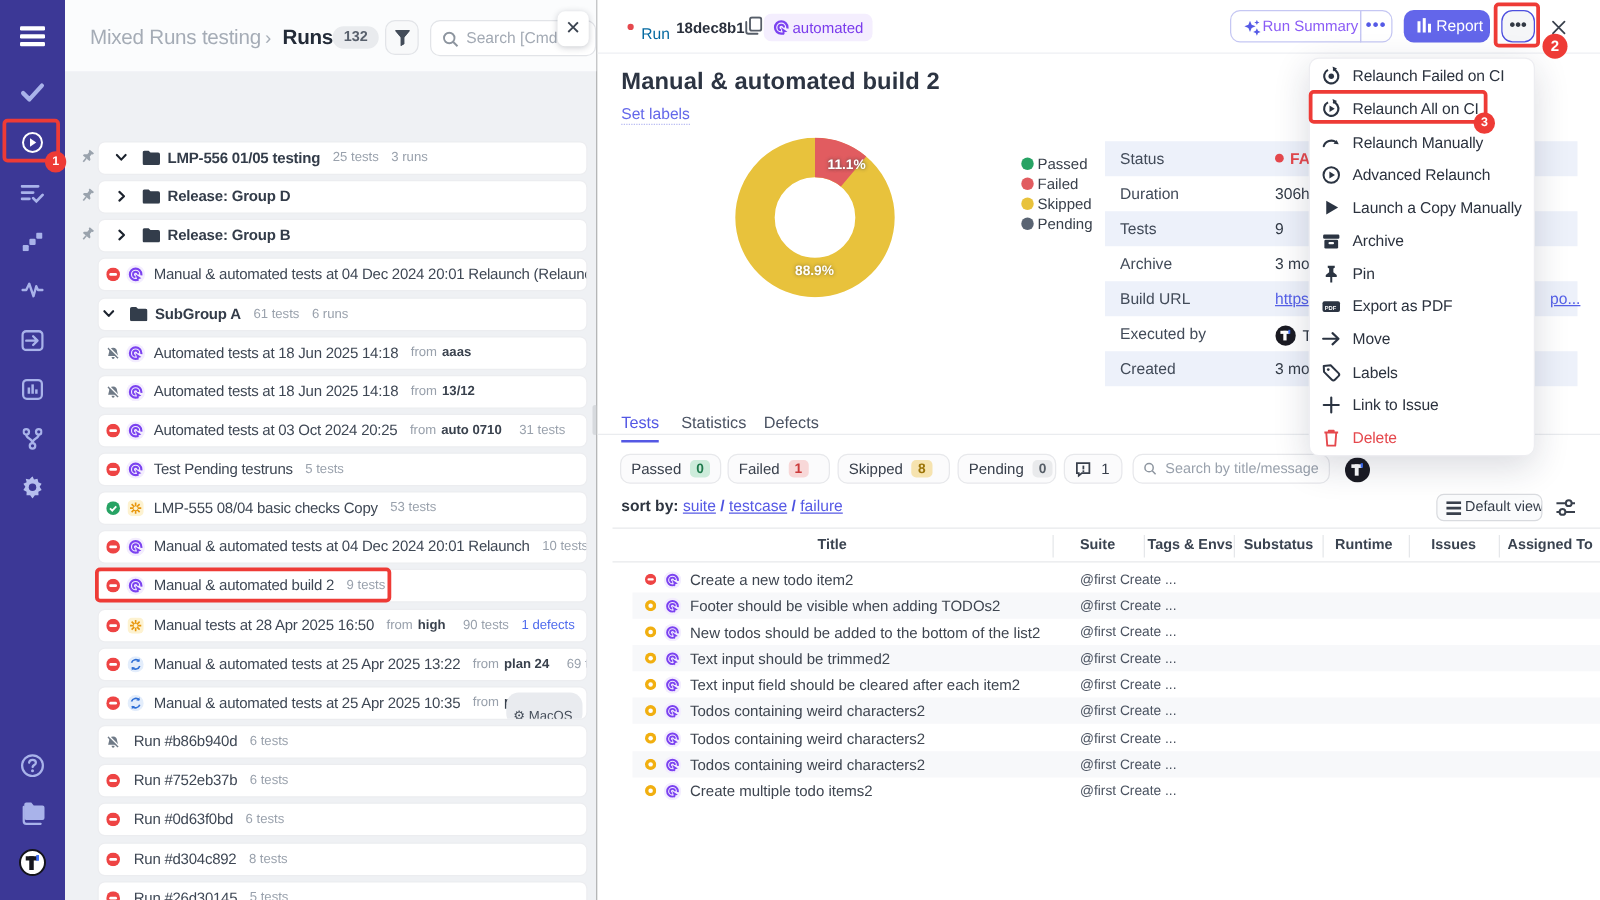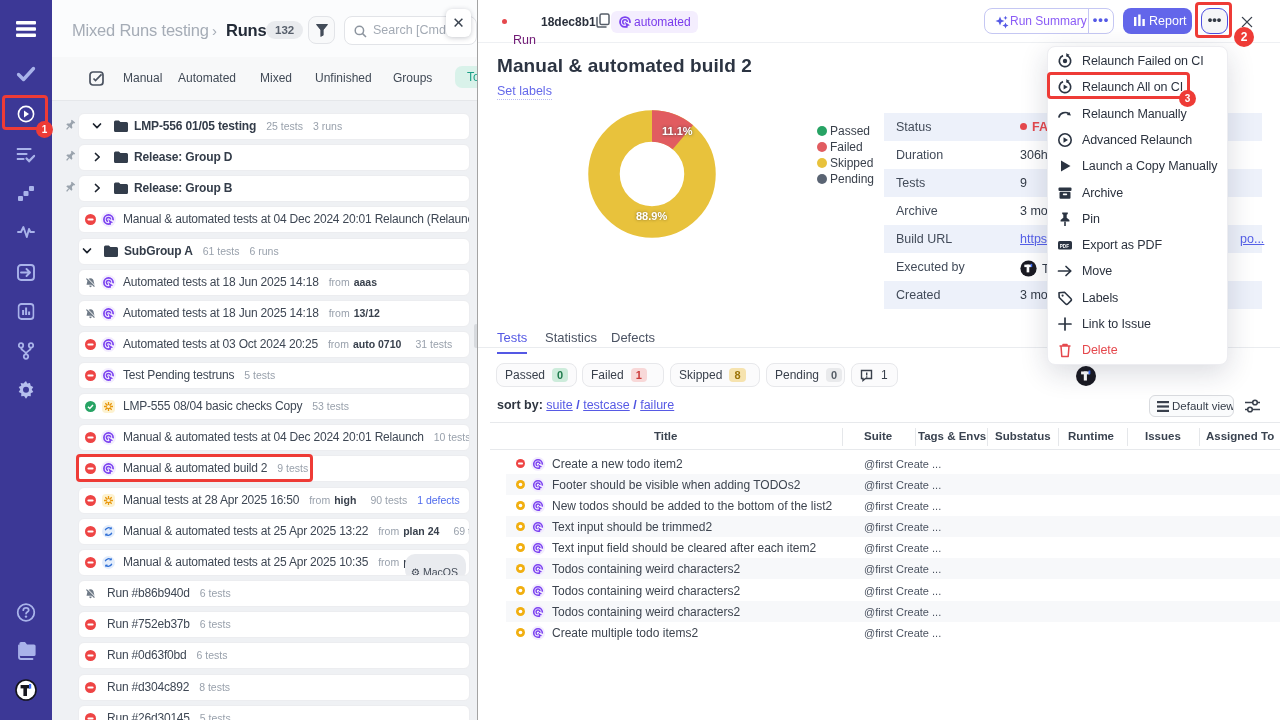--- a/index.html
+++ b/index.html
@@ -201,32 +201,20 @@
     <span class="badge132">132</span>
     <div class="funnelbtn"><svg style="margin:7px 0 0 7px" width="12" height="13" viewBox="0 0 12 13">
             <path d="M0 0h12L7.4 5.8v5.4L4.6 13V5.8z" fill="#434c59"></path>
             <path d="M0 .5h12L7.4 6v5.2L4.6 12.6V6z" fill="#434c59"></path>
           </svg></div>
     <div class="searchbox">Search [Cmd + K<svg style="position:absolute;left:9px;top:7.5px" width="13" height="13" viewBox="0 0 13 13">
             <circle cx="5.4" cy="5.4" r="4.2" stroke="#8d959f" stroke-width="1.5" fill="none"></circle>
             <path d="M8.6 8.6L12 12" stroke="#8d959f" stroke-width="1.5"></path>
           </svg></div>
   </div>
-  <div id="lptabs">
-    <svg class="tab" style="left:37px;top:14px" width="15" height="15" viewBox="0 0 15 15">
-          <rect x="1" y="1" width="13" height="13" rx="3" stroke="#4a5260" stroke-width="1.7" fill="none"></rect>
-          <path d="M4.5 7.5l2 2 6-6.2" stroke="#4a5260" stroke-width="1.7" fill="none"></path>
-        </svg>
-    <span class="tab" style="left:71px">Manual</span>
-    <span class="tab" style="left:126px">Automated</span>
-    <span class="tab" style="left:208px">Mixed</span>
-    <span class="tab" style="left:263px">Unfinished</span>
-    <span class="tab" style="left:341px">Groups</span>
-    <span class="tab" style="left:403px;background:#d9f2ea;color:#199f86;padding:4px 12px;border-radius:7px;top:9px;">To</span>
-  </div>
   <div id="llist">
     <svg class="pinic" style="top:119px" width="12" height="13" viewBox="0 0 12 13">
           <g transform="rotate(40 6 6)">
             <path d="M4 .8h4.4v1.3l-.9.5v2.3l2.1 1.7v1.3H2.8V6.6l2.1-1.7V2.6l-.9-.5z" fill="#9aa3ad"></path>
             <path d="M6.2 7.9v3.6" stroke="#9aa3ad" stroke-width="1.3"></path>
           </g>
         </svg>
     <svg class="pinic" style="top:150px" width="12" height="13" viewBox="0 0 12 13">
           <g transform="rotate(40 6 6)">
             <path d="M4 .8h4.4v1.3l-.9.5v2.3l2.1 1.7v1.3H2.8V6.6l2.1-1.7V2.6l-.9-.5z" fill="#9aa3ad"></path>
@@ -518,21 +506,21 @@
           <span class="t" style="margin-left:9px">Run #26d30145</span>
           <span class="meta">5 tests</span>
         </div>
     <div style="position:absolute;left:422px;top:324px;width:4px;height:24px;border-radius:2px;background:#d7dade;"></div>
   </div>
 </div>
 
 <div id="main">
   <div id="topbar">
     <span style="position:absolute;left:24px;top:19px;width:5px;height:5px;border-radius:50%;background:#e5484d;"></span>
-    <span style="position:absolute;left:35px;top:33px;font-size:12.5px;color:#701a75;">Run</span>
+    <span style="position:absolute;left:35px;top:20px;font-size:12.5px;color:#0369a1;">Run</span>
     <span style="position:absolute;left:63px;top:15px;font-size:12px;font-weight:bold;color:#2a303c;">18dec8b1</span>
     <svg style="position:absolute;left:118px;top:13px" width="14" height="15" viewBox="0 0 14 15">
           <rect x="4" y="1" width="9" height="10.5" rx="1.6" stroke="#565d68" stroke-width="1.5" fill="none"></rect>
           <path d="M10 14H2.8A1.8 1.8 0 011 12.2V4.5" stroke="#565d68" stroke-width="1.5" fill="none" stroke-linecap="round"></path>
         </svg>
     <span class="chip-auto">automated<svg style="position:absolute;left:7px;top:4px" width="14" height="14" viewBox="0 0 13 13">
             <use href="#qlogo"></use>
           </svg></span>
     <div class="btn" style="left:506px;top:8px;width:105px;height:26px;border:1px solid #c5c7f3;border-radius:8px 0 0 8px;color:#8b5cf6;line-height:24px;font-size:12px;padding-left:25px;white-space:nowrap;overflow:hidden;">Run Summary<svg style="position:absolute;left:10px;top:5.5px" width="14" height="14" viewBox="0 0 14 14">
             <path d="M5 1.5L6.3 4.7 9.5 6 6.3 7.3 5 10.5 3.7 7.3.5 6 3.7 4.7z" fill="#555ae6"></path>
@@ -611,20 +599,24 @@
   <div class="fchip" style="left:192px;width:90px">Skipped<span class="num" style="background:#f6e3af;color:#9c7408;">8</span></div>
   <div class="fchip" style="left:288px;width:79px">Pending<span class="num" style="background:#e9eaec;color:#555d66;">0</span></div>
   <div class="fchip" style="left:373px;width:47px">
         <svg width="13" height="13" viewBox="0 0 13 13">
           <path d="M1.5 1.5h10v8h-6l-2.5 2v-2h-1.5z" stroke="#39404c" stroke-width="1.4" fill="none"></path>
           <rect x="6" y="3.5" width="1.4" height="3" fill="#39404c"></rect>
           <rect x="6" y="7.3" width="1.4" height="1.4" fill="#39404c"></rect>
         </svg>
         <span style="margin-left:8px">1</span>
       </div>
+  <div class="fchip" style="left:428px;width:158px;background:#fff;color:#99a1ac;white-space:nowrap;overflow:hidden;font-size:11.5px;"><svg width="12" height="12" viewBox="0 0 13 13" style="margin-right:7px">
+          <circle cx="5.4" cy="5.4" r="4.2" stroke="#8d959f" stroke-width="1.5" fill="none"></circle>
+          <path d="M8.6 8.6L12 12" stroke="#8d959f" stroke-width="1.5"></path>
+        </svg>Search by title/message</div>
   <svg style="position:absolute;left:598px;top:366px" width="20" height="20" viewBox="0 0 22 22">
         <circle cx="11" cy="11" r="11" fill="#1a1a22"></circle>
         <rect x="5.6" y="6" width="9.4" height="3.2" fill="#fff"></rect>
         <rect x="8.6" y="6" width="3.4" height="10" fill="#fff"></rect>
         <rect x="13.8" y="5" width="2" height="4" fill="#3d6ef7"></rect>
       </svg>
 
   <div class="sortrow">sort by: <a>suite</a> <s>/</s> <a>testcase</a> <s>/</s> <a>failure</a></div>
   <div style="position:absolute;left:671px;top:395px;width:85px;height:22px;border:1px solid #d9dbdf;border-radius:6px;background:#fafbfc;font-size:11.5px;color:#343c48;line-height:20px;padding-left:22px;white-space:nowrap;overflow:hidden;">Default view<svg style="position:absolute;left:7px;top:5px" width="12" height="11" viewBox="0 0 12 11">
           <g fill="#39404c">

